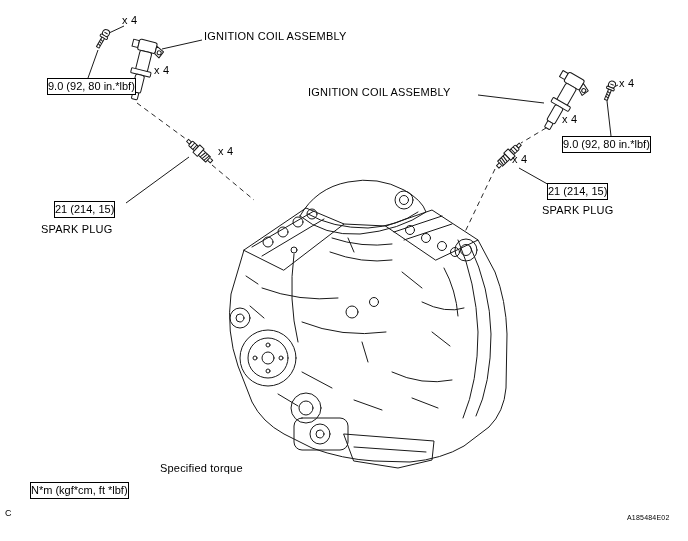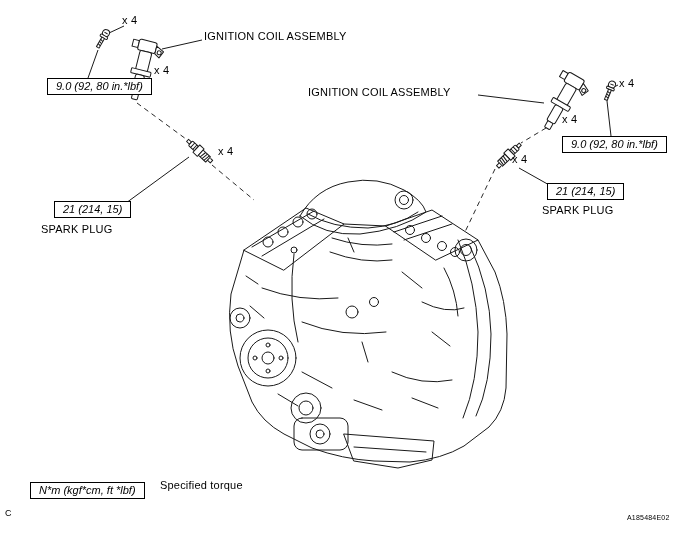--- a/index.html
+++ b/index.html
@@ -28,22 +28,21 @@
     white-space: nowrap;
     letter-spacing: 0.2px;
   }
   .torque-box {
     position: absolute;
     font-size: 11px;
     line-height: 13px;
     white-space: nowrap;
     border: 1px solid #000;
     background: #fff;
-    padding: 1px 8px;
-    font-style: italic;
+    padding: 1px 0;
   }
   .corner-mark {
     position: absolute;
     font-size: 9px;
   }
   .figure-code {
     position: absolute;
     font-size: 7px;
     letter-spacing: 0.2px;
   }
@@ -228,19 +227,19 @@
   <div class="torque-box" style="left:562px; top:136px;">9.0 (92, 80 in.*lbf)</div>
 
   <div class="label" style="left:512px; top:153px;">x 4</div>
 
   <div class="torque-box" style="left:547px; top:183px;">21 (214, 15)</div>
 
   <div class="label" style="left:542px; top:204px;">SPARK PLUG</div>
 
   <div class="torque-box" style="left:30px; top:482px;text-align:center;">N*m (kgf*cm, ft *lbf)</div>
 
-  <div class="label" style="left:160px; top:479px;text-align:center;">Specified torque</div>
+  <div class="label" style="left:160px; top:462px;text-align:center;">Specified torque</div>
 
   <div class="corner-mark" style="left:5px; top:508px;">C</div>
 
   <div class="figure-code" style="left:627px; top:514px;">A185484E02</div>
 
 </div>
 
 </body></html>

